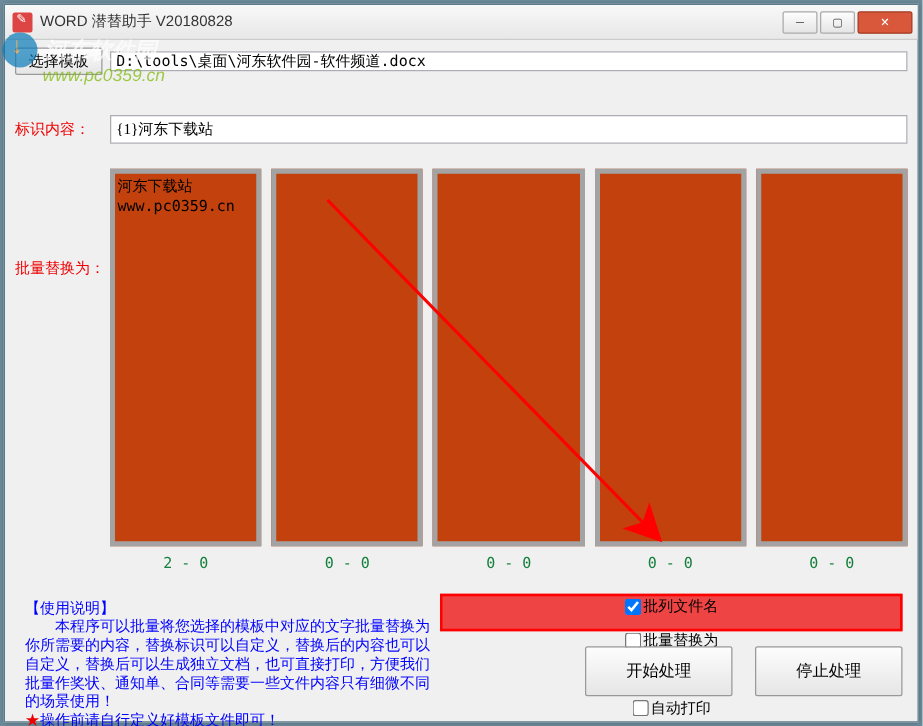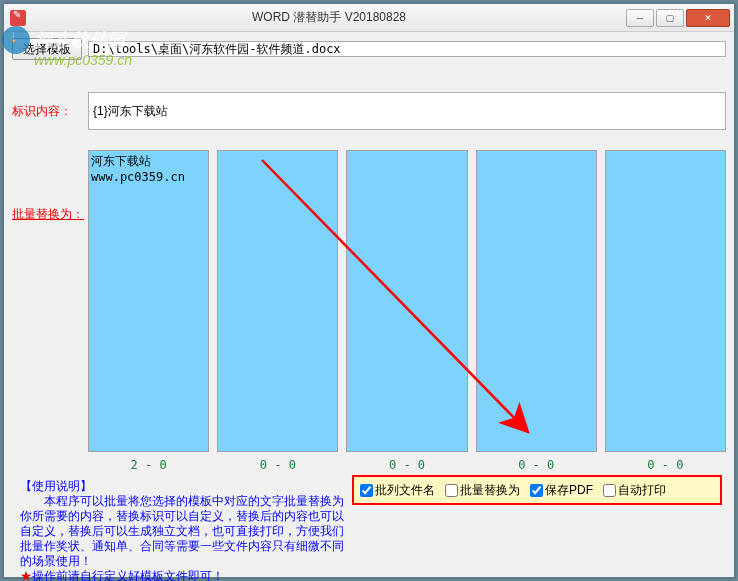--- a/index.html
+++ b/index.html
@@ -20,21 +20,20 @@
     border: 1px solid #5a7a8a;
     box-shadow: 0 0 4px rgba(0,0,0,0.3);
   }
   .titlebar {
     height: 28px;
     background: linear-gradient(#f8f8f8,#e8e8e8);
     border-bottom: 1px solid #ccc;
     display: flex;
     align-items: center;
     padding: 0 4px 0 6px;
-    text-align: center;
   }
   .app-icon {
     width: 16px; height: 16px;
     background: #d44;
     border-radius: 2px;
     margin-right: 6px;
     position: relative;
   }
   .app-icon::before {
     content: "✎";
@@ -73,60 +72,59 @@
     border: 1px solid #abadb3;
     padding: 0 4px;
     background: #fff;
     font-family: SimSun, monospace;
     font-size: 12px;
     margin-left: 6px;
   }
   .label-red { color: #e00; width: 76px; text-align: left; }
   .wide-input {
     flex: 1;
-    height: 38px;
+    height: 23px;
     border: 1px solid #abadb3;
     padding: 0 4px;
     background: #fff;
-    font-family: Liberation Sans, sans-serif;
+    font-family: Liberation Serif, serif;
     font-size: 12px;
   }
   .columns {
     display: flex;
     gap: 8px;
     margin-left: 76px;
     margin-top: 6px;
   }
   .col {
     flex: 1;
     display: flex;
     flex-direction: column;
   }
   .col textarea {
     width: 100%;
     height: 302px;
-    border: 1px solid #a3a3a3;
-    background: #7dd3fc;
+    border: 4px solid #a3a3a3;
+    background: #c2410c;
     resize: none;
     font-family: SimSun, monospace;
     font-size: 12px;
     padding: 2px;
     overflow-y: scroll;
   }
   .col-count {
     text-align: center;
     font-family: SimSun, monospace;
     padding-top: 6px;
     color: #15803d;
   }
   .replace-label {
     position: absolute;
     left: 0; top: 168px;
     color: #e00;
-    text-decoration: underline;
   }
   .bottom-area {
     position: absolute;
     left: 0; right: 0; bottom: 0;
     height: 96px;
   }
   .instructions {
     position: absolute;
     left: 8px; top: 6px;
     width: 330px;
@@ -137,21 +135,22 @@
   .instructions .star { color: #e00; }
   .options-box {
     position: absolute;
     right: 4px; top: 2px;
     width: 370px; height: 30px;
     border: 2px solid #f00;
     display: flex;
     align-items: center;
     gap: 10px;
     padding: 0 6px;
-    background: #fef9c3;
+    background: #ef4444;
+    flex-direction: column;
   }
   .chk { display: flex; align-items: center; gap: 2px; }
   .chk input { width: 13px; height: 13px; }
   .btn-row {
     position: absolute;
     right: 4px; top: 44px;
     display: flex;
     gap: 18px;
   }
   .big-btn {
@@ -284,20 +283,24 @@
         <label class="chk">
           <input type="checkbox" checked="" style="">
           <span>保存PDF</span>
         </label>
         <label class="chk">
           <input type="checkbox" style="">
           <span>自动打印</span>
         </label>
       </div>
 
+      <div class="btn-row">
+        <button class="big-btn">开始处理</button>
+        <button class="big-btn">停止处理</button>
+      </div>
     </div>
 
   </div>
 </div>
 
 <svg class="arrow-svg">
   <defs>
     <marker id="ah" markerWidth="14" markerHeight="14" refX="11" refY="6" orient="auto">
       <path d="M0,0 L12,6 L0,12 L3,6 Z" fill="#f00"></path>
     </marker>

